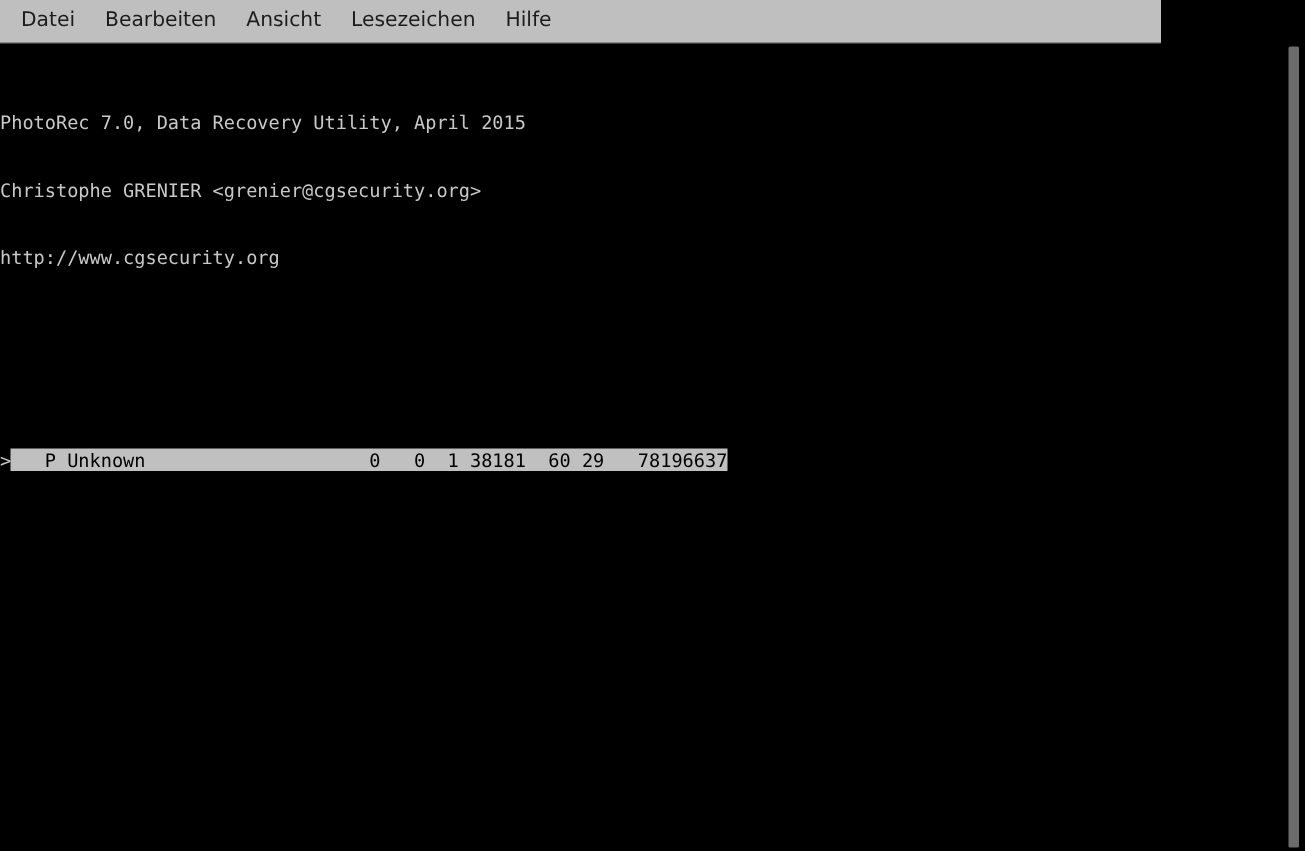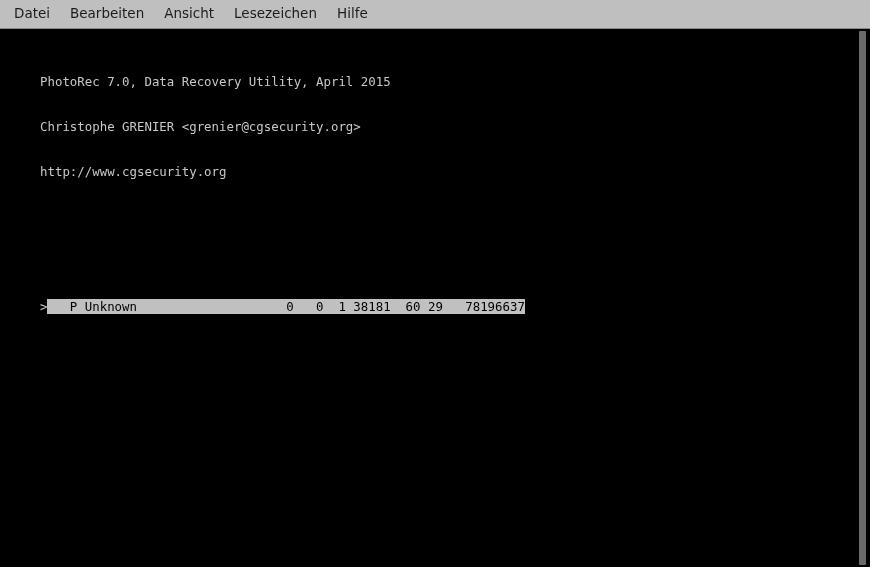--- a/index.html
+++ b/index.html
@@ -13,21 +13,21 @@
     height: 567px;
     overflow: hidden;
     font-family: "DejaVu Sans Mono", "Liberation Mono", monospace;
   }
 
   
   #menubar {
     position: absolute;
     left: 0;
     top: 0;
-    width: 870px;
+    width: 774px;
     height: 29px;
     background: #bfbfbf;
     border-bottom: 1px solid #8a8a8a;
     box-sizing: border-box;
     font-family: "DejaVu Sans", "Liberation Sans", sans-serif;
     font-size: 13.5px;
     color: #1c1c1c;
     display: flex;
     align-items: center;
   }
@@ -59,21 +59,20 @@
     font-size: 12.4px;
     line-height: 15px;
     white-space: pre;
     letter-spacing: 0px;
   }
   .row {
     height: 15px;
     line-height: 15px;
     white-space: pre;
     display: block;
-    padding-left: 40px;
   }
   .inv {
     background: #c0c0c0;
     color: #000000;
     text-align: center;
   }
   .blank { height: 15px; display: block; }
 
   
   #scrollbar-track {

